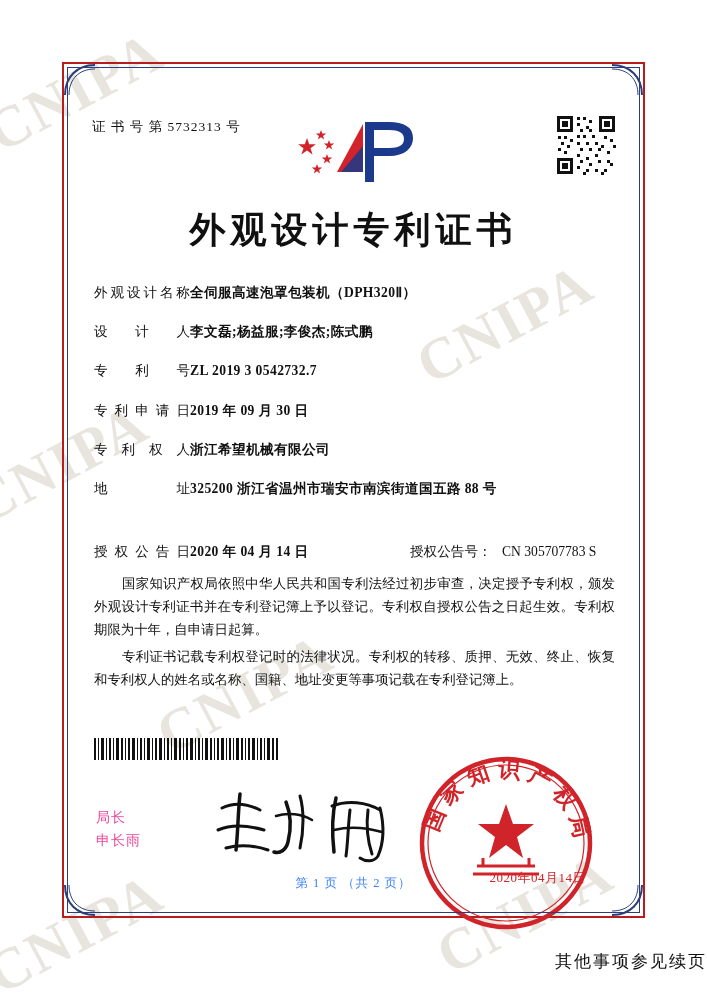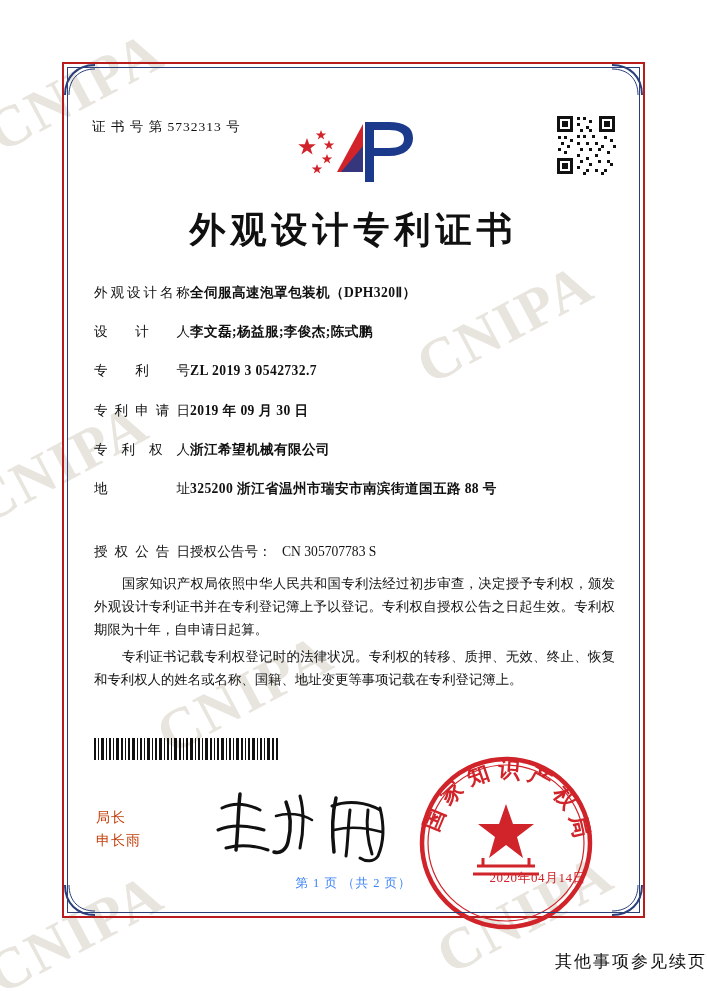--- a/index.html
+++ b/index.html
@@ -166,21 +166,21 @@
   }
 
   
   .sig-labels {
     position: absolute;
     left: 32px;
     top: 742px;
     font-size: 14px;
     line-height: 1.65;
     letter-spacing: 1px;
-    color: #c2410c;
+    color: #ec4899;
   }
   .signature {
     position: absolute;
     left: 140px;
     top: 722px;
     width: 200px;
     height: 78px;
   }
 
   
@@ -407,20 +407,21 @@
     </div>
 
     <div class="field-row split">
       <div class="field-label">
         <span>授</span>
         <span>权</span>
         <span>公</span>
         <span>告</span>
         <span>日</span>
       </div>
+      <div class="field-value">2020 年 04 月 14 日</div>
       <div class="field-label2">授权公告号：</div>
       <div class="field-value2">CN 305707783 S</div>
     </div>
 
   </div>
 
   <div class="paras">
     <p>国家知识产权局依照中华人民共和国专利法经过初步审查，决定授予专利权，颁发外观设计专利证书并在专利登记簿上予以登记。专利权自授权公告之日起生效。专利权期限为十年，自申请日起算。</p>
     <p>专利证书记载专利权登记时的法律状况。专利权的转移、质押、无效、终止、恢复和专利权人的姓名或名称、国籍、地址变更等事项记载在专利登记簿上。</p>
   </div>

